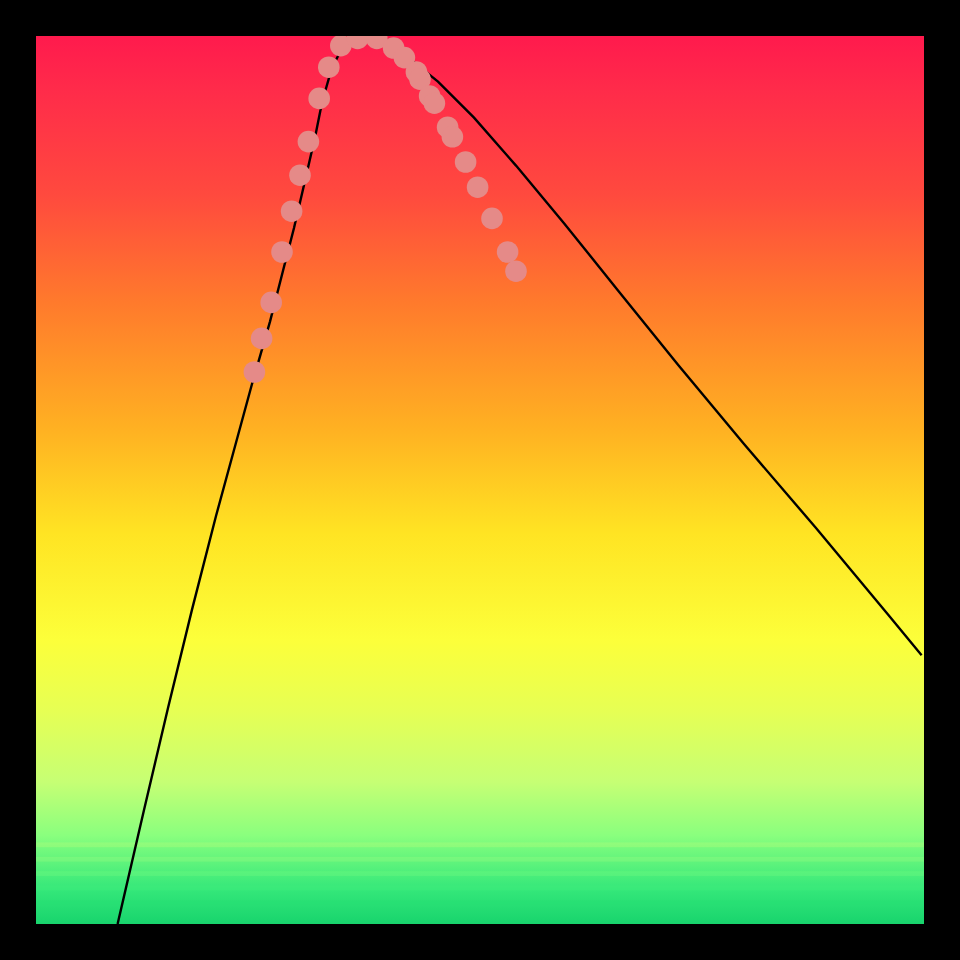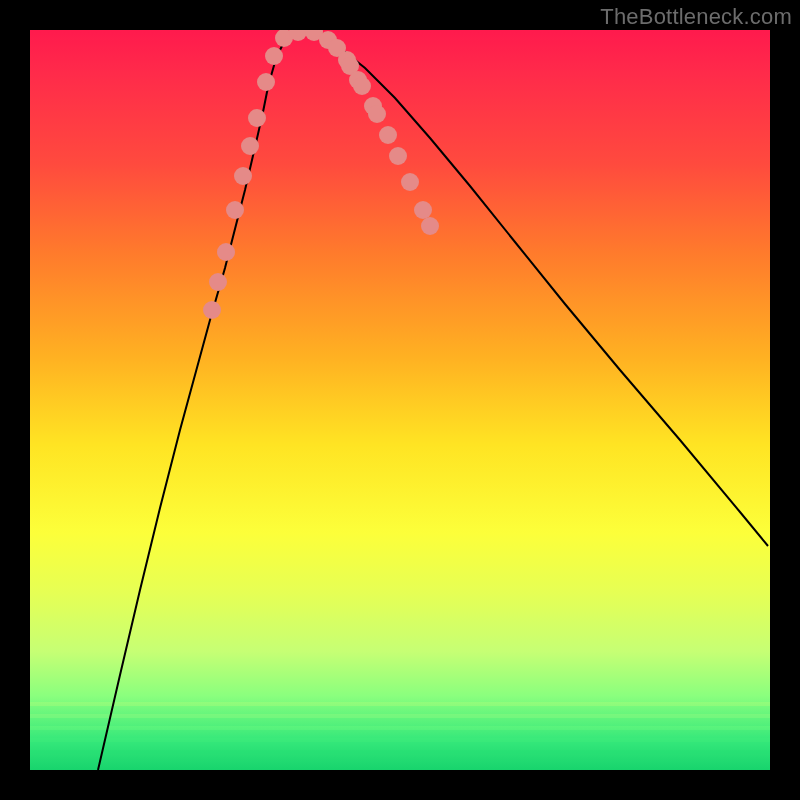--- a/index.html
+++ b/index.html
@@ -102,14 +102,13 @@
           <circle cx="347" cy="84" r="9" fill="#e58a88"></circle>
           <circle cx="358" cy="105" r="9" fill="#e58a88"></circle>
           <circle cx="368" cy="126" r="9" fill="#e58a88"></circle>
           <circle cx="380" cy="152" r="9" fill="#e58a88"></circle>
           <circle cx="393" cy="180" r="9" fill="#e58a88"></circle>
           <circle cx="400" cy="196" r="9" fill="#e58a88"></circle>
         </g>
     </svg>
   </div>
 
-  <div class="watermark">TheBottleneck.com</div>
 </div>
 
 </body></html>

